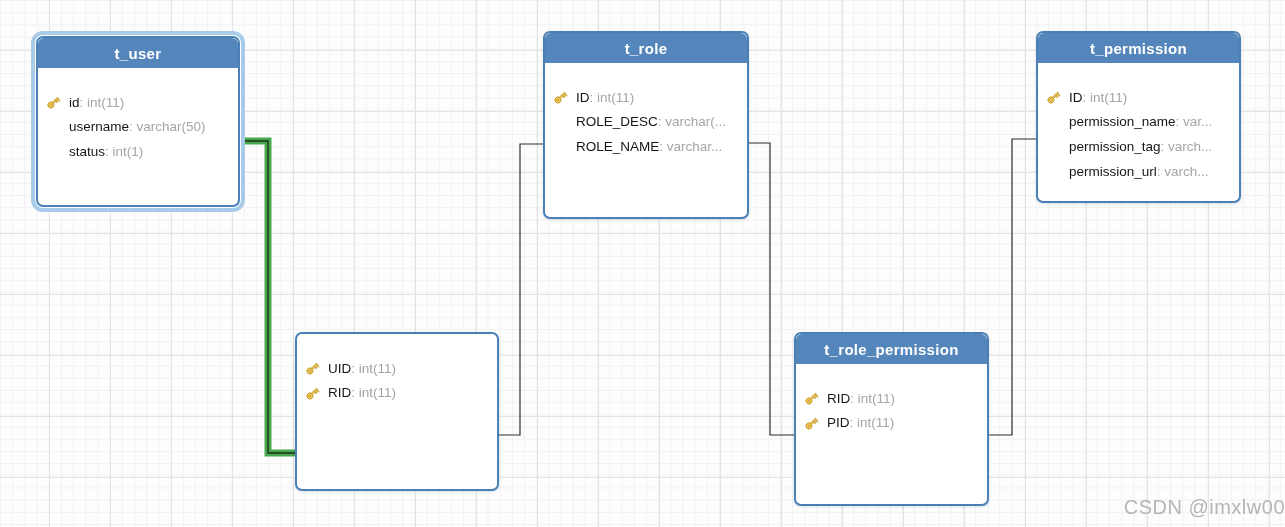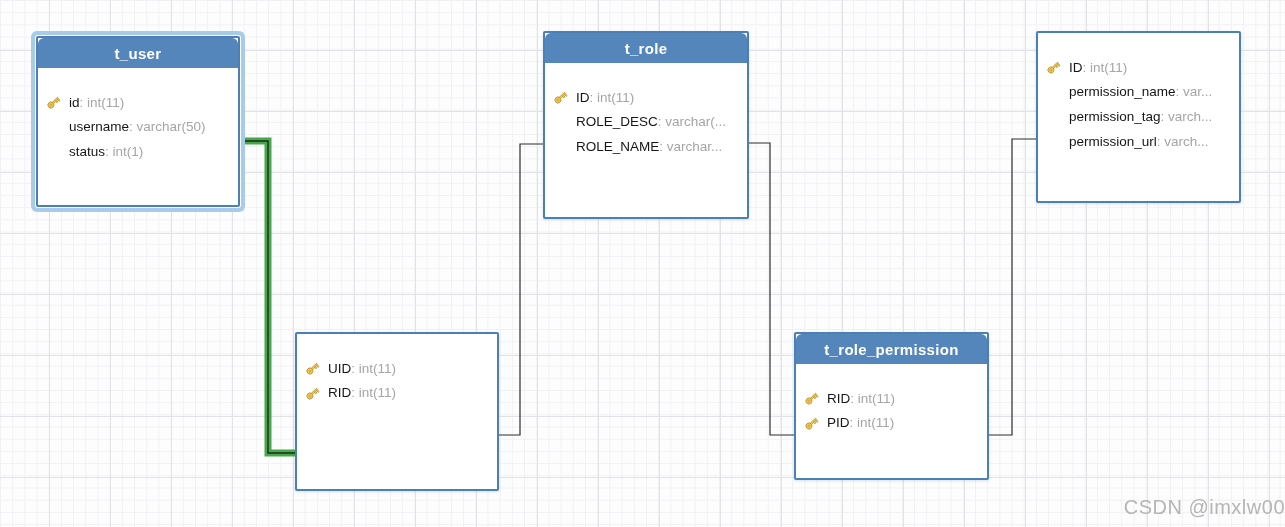--- a/index.html
+++ b/index.html
@@ -14,21 +14,21 @@
     background-size: 61px 61px, 61px 61px, 12.2px 12.2px, 12.2px 12.2px;
     background-position: -12px -11px, -12px -11px, 0 0, 0 0;
   }
   #connections{position:absolute;left:0;top:0;pointer-events:none;}
   #connections polyline{fill:none;}
   .conn-line{stroke:var(--line_color);stroke-width:1.2px;}
   .conn-line.hl{stroke:#1d2e1d;stroke-width:1.4px;}
   .conn-highlight{stroke:var(--highlight_green);stroke-width:7px;}
   .er-table{
     position:absolute;background:#fff;box-sizing:border-box;
-    border:2px solid var(--table_border);border-radius:2px;
+    border:2px solid var(--table_border);border-radius:7px;
     box-shadow:0 1px 3px rgba(60,90,130,.18);
   }
   .er-table.selected{
     box-shadow:0 0 0 1px #ffffff, 0 0 0 5px var(--selection_halo);
   }
   .table-header{
     height:30px;background:var(--table_header);
     border-radius:6px 6px 0 0;
     color:#fff;font-weight:bold;font-size:15px;letter-spacing:.3px;
     display:flex;align-items:center;justify-content:center;
@@ -110,20 +110,21 @@
           <span class="ftype">: varchar(...</span>
         </div>
         <div class="field-row">
           <span class="key-slot"></span>
           <span class="fname">ROLE_NAME</span>
           <span class="ftype">: varchar...</span>
         </div>
       </div>
     </div>
     <div class="er-table" style="left: 1036px; top: 31px; width: 205px; height: 172px;">
+      <div class="table-header">t_permission</div>
       <div class="table-body">
         <div class="field-row">
           <span class="key-slot">
             <svg viewBox="0 0 17 17" width="16" height="16" aria-hidden="true">
               <g transform="rotate(-45 8.5 9)" stroke="#c0912a" stroke-width="0.9" fill="#f5ce53">
                 <rect x="6.5" y="7.6" width="8.6" height="1.9" rx="0.4"></rect>
                 <rect x="10.6" y="9.2" width="1.3" height="2.2"></rect>
                 <rect x="13.2" y="9.2" width="1.3" height="2.8"></rect>
                 <circle cx="4.3" cy="8.6" r="3.2"></circle>
                 <circle cx="4.3" cy="8.6" r="1.1" fill="#fdf3cf"></circle>
@@ -177,21 +178,21 @@
                 <circle cx="4.3" cy="8.6" r="3.2"></circle>
                 <circle cx="4.3" cy="8.6" r="1.1" fill="#fdf3cf"></circle>
               </g>
             </svg>
           </span>
           <span class="fname">RID</span>
           <span class="ftype">: int(11)</span>
         </div>
       </div>
     </div>
-    <div class="er-table" style="left: 794px; top: 332px; width: 195px; height: 148px; text-align: right;">
+    <div class="er-table" style="left: 794px; top: 332px; width: 195px; height: 174px; text-align: right;">
       <div class="table-header">t_role_permission</div>
       <div class="table-body">
         <div class="field-row">
           <span class="key-slot">
             <svg viewBox="0 0 17 17" width="16" height="16" aria-hidden="true">
               <g transform="rotate(-45 8.5 9)" stroke="#c0912a" stroke-width="0.9" fill="#f5ce53">
                 <rect x="6.5" y="7.6" width="8.6" height="1.9" rx="0.4"></rect>
                 <rect x="10.6" y="9.2" width="1.3" height="2.2"></rect>
                 <rect x="13.2" y="9.2" width="1.3" height="2.8"></rect>
                 <circle cx="4.3" cy="8.6" r="3.2"></circle>

